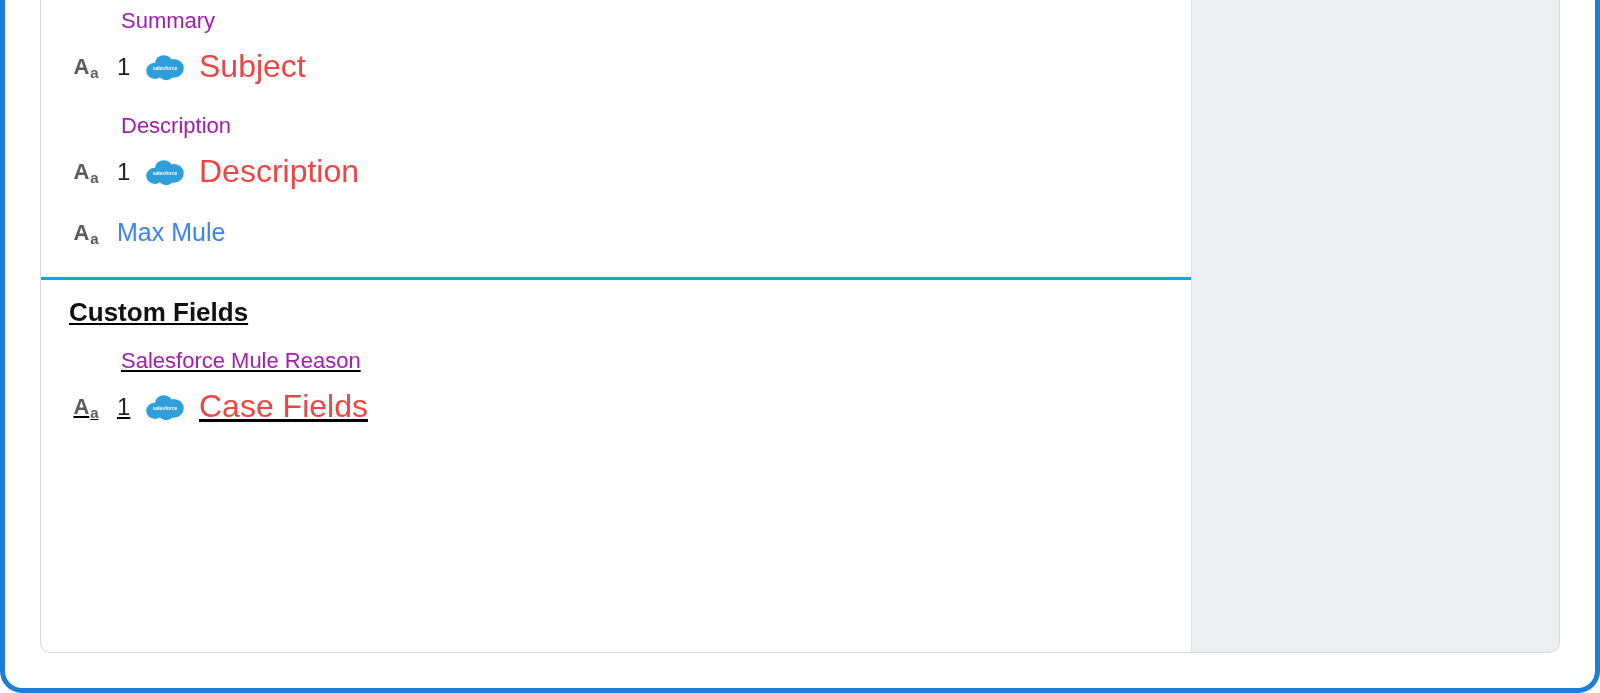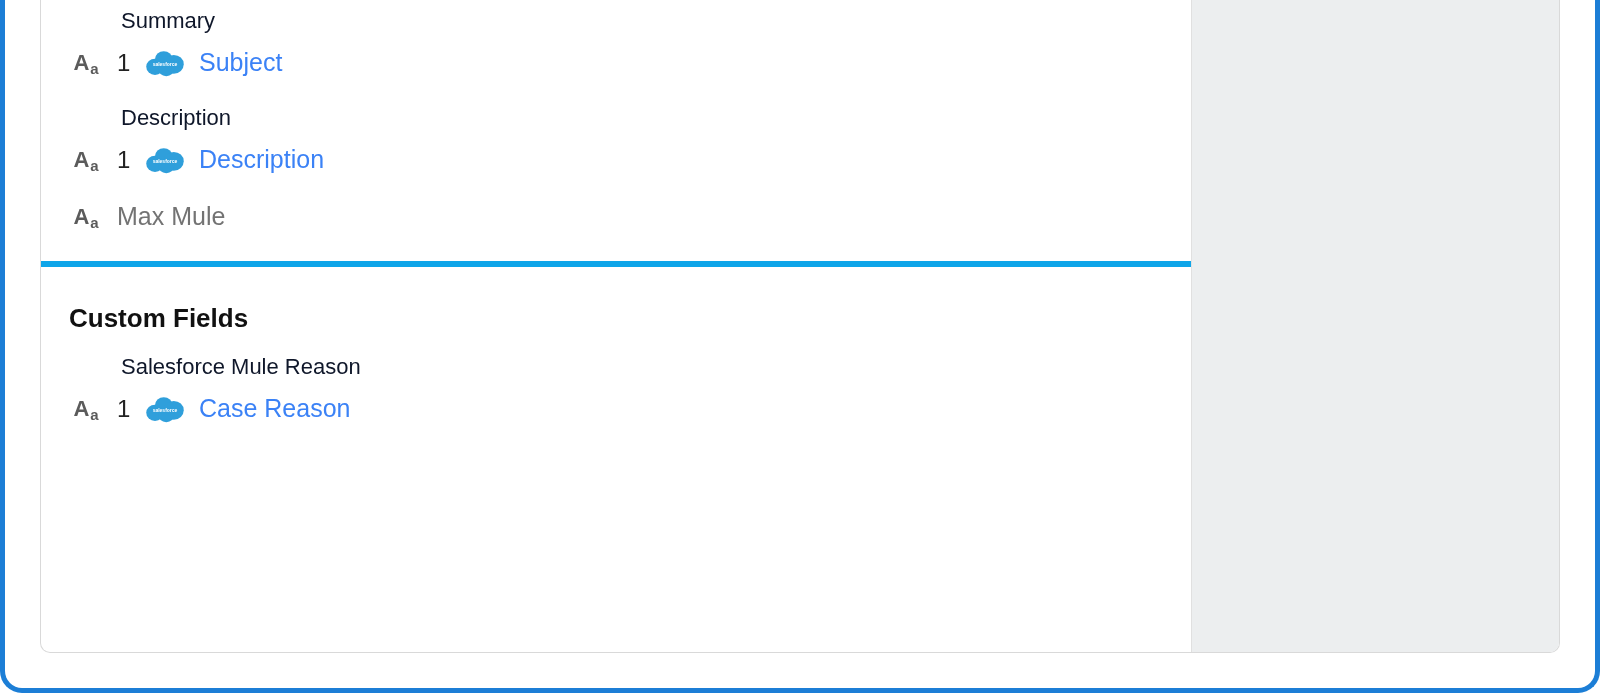--- a/index.html
+++ b/index.html
@@ -39,37 +39,38 @@
   .side-col {
     width: 368px;
     background: #eceeef;
     border-left: 1px solid #e0e0e0;
   }
 
   .section {
     padding: 8px 28px 30px 28px;
   }
   .section + .section {
-    border-top: 6px solid #0ea5e9;
-    padding-top: 36px;
+    border-top: 3px solid #0ea5e9;
+    padding-top: 17px;
+    text-decoration: underline;
   }
 
   .section-title {
     font-size: 26px;
     font-weight: 700;
     color: #111;
     margin-bottom: 20px;
   }
 
   .field-block { margin-bottom: 28px; }
   .field-block:last-child { margin-bottom: 0; }
 
   .field-label {
     font-size: 22px;
-    color: #0f172a;
+    color: #a21caf;
     margin-left: 52px;
     margin-bottom: 14px;
     font-weight: 400;
   }
 
   .field-row {
     display: flex;
     align-items: center;
     gap: 14px;
     font-size: 25px;
@@ -94,27 +95,27 @@
 
   .cloud-icon {
     width: 40px;
     height: 28px;
     display: inline-flex;
     align-items: center;
     justify-content: center;
   }
 
   .link-text {
+    color: #ef4444;
+    font-size: 32px;
+    cursor: pointer;
+  }
+
+  .static-text {
     color: #3b82f6;
-    font-size: 25px;
-    cursor: pointer;
-  }
-
-  .static-text {
-    color: #737373;
     font-size: 25px;
   }
 </style>
 </head>
 <body>
 
 <div class="outer-frame">
   <div class="card">
     <div class="main-col">
 
@@ -193,21 +194,21 @@
               <svg viewBox="0 0 64 44" width="40" height="28">
                 <g fill="#2f9fdb">
                   <ellipse cx="16" cy="28" rx="14" ry="13"></ellipse>
                   <ellipse cx="30" cy="16" rx="14" ry="13"></ellipse>
                   <ellipse cx="46" cy="24" rx="16" ry="15"></ellipse>
                   <ellipse cx="34" cy="32" rx="13" ry="11"></ellipse>
                 </g>
                 <text x="32" y="27" text-anchor="middle" font-size="8" fill="#fff" font-family="Arial" font-weight="600">salesforce</text>
               </svg>
             </span>
-            <span class="link-text">Case Reason</span>
+            <span class="link-text">Case Fields</span>
           </div>
         </div>
 
       </div>
 
     </div>
     <div class="side-col"></div>
   </div>
 </div>
 

